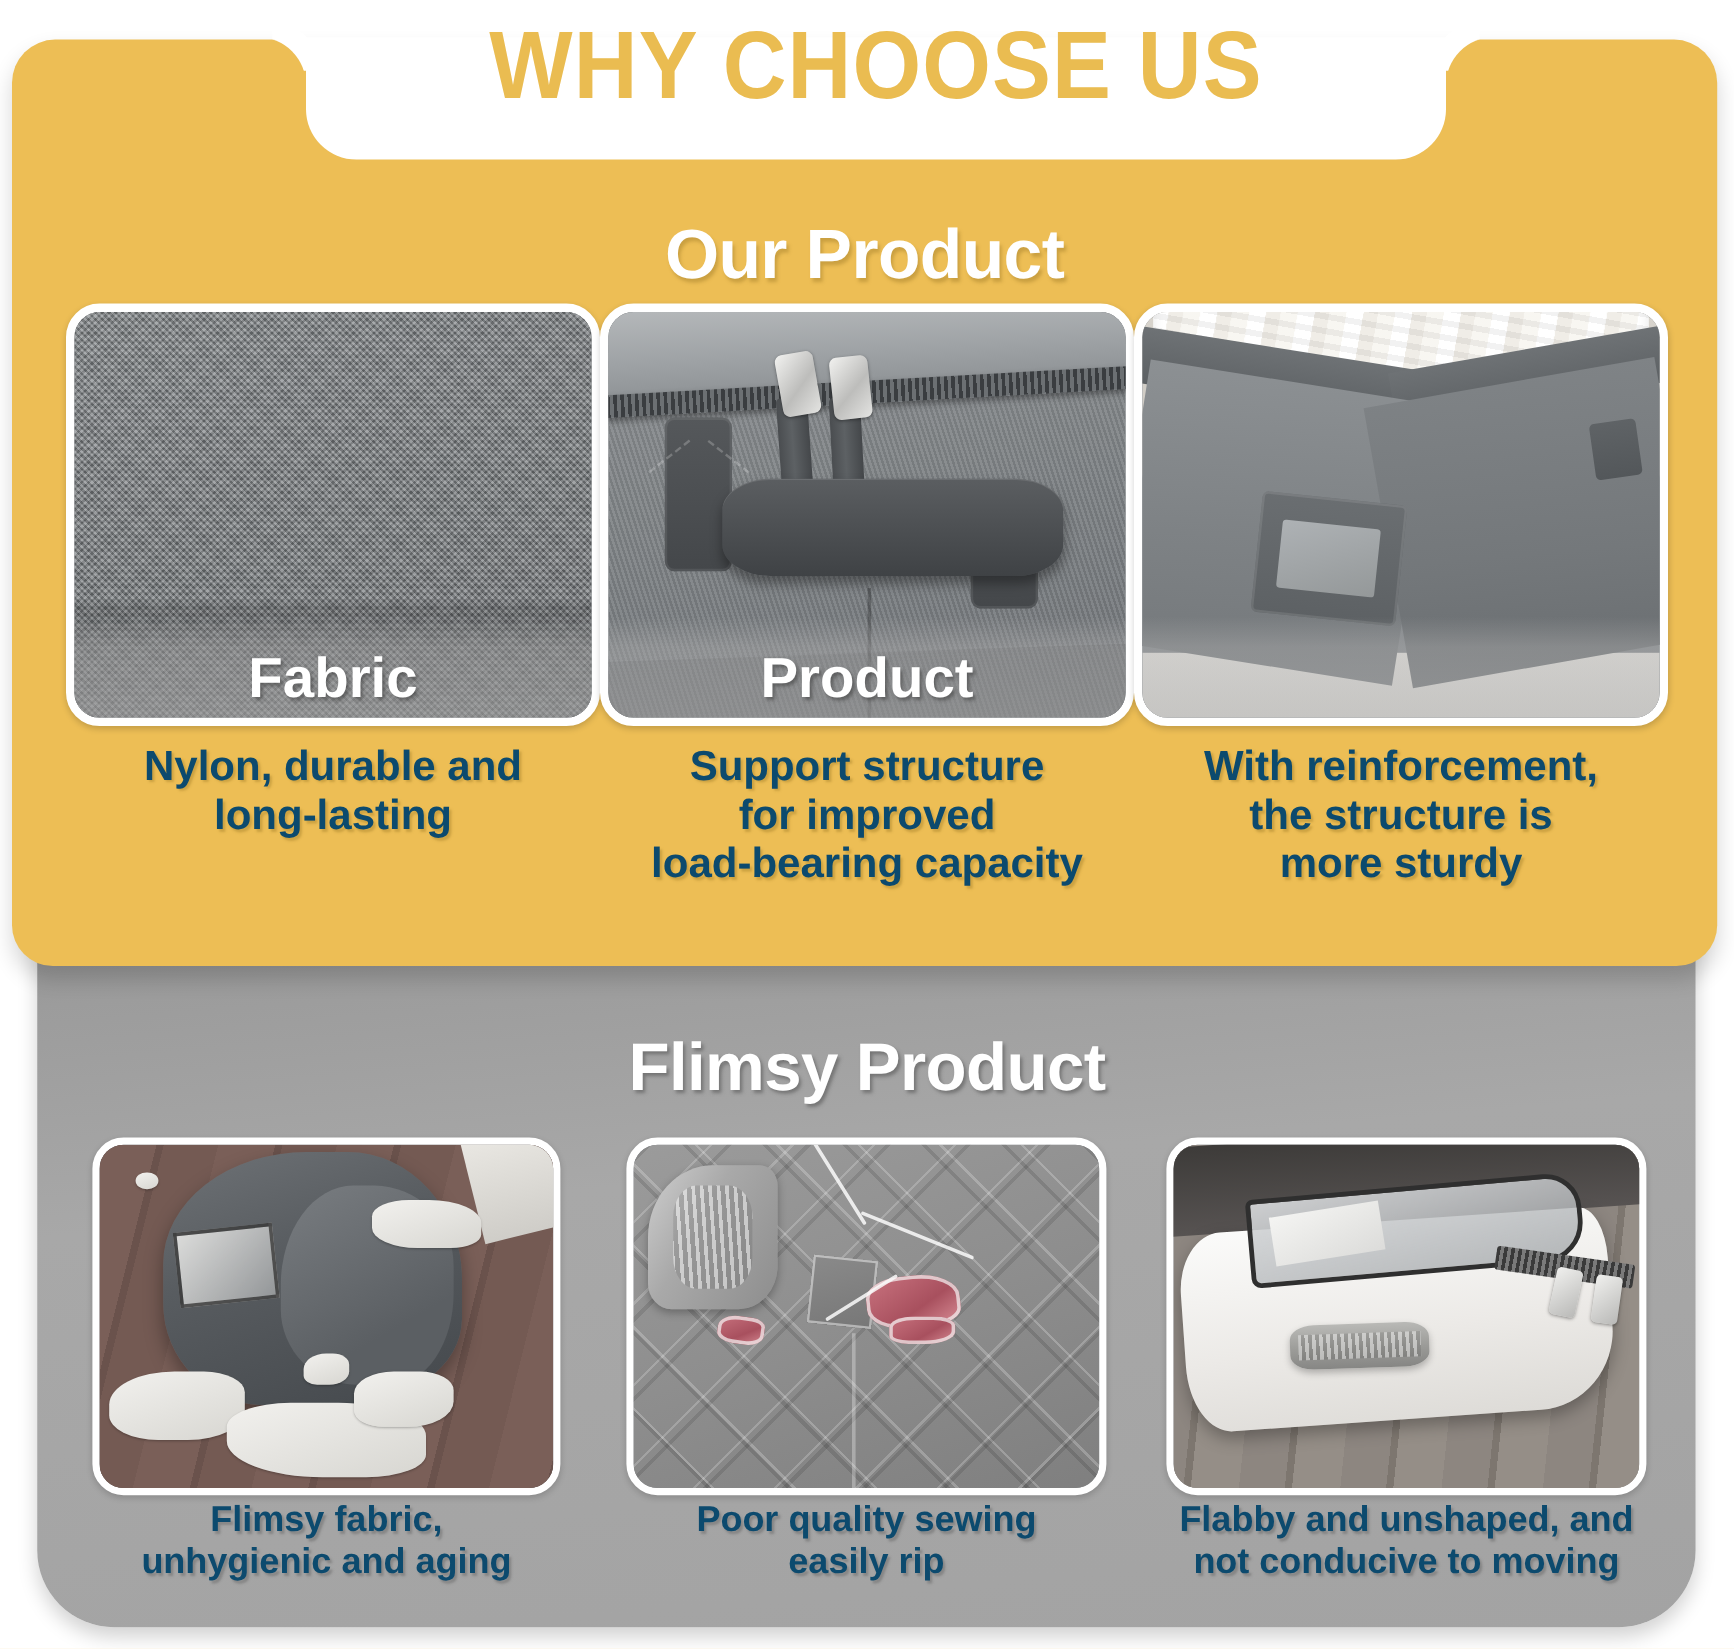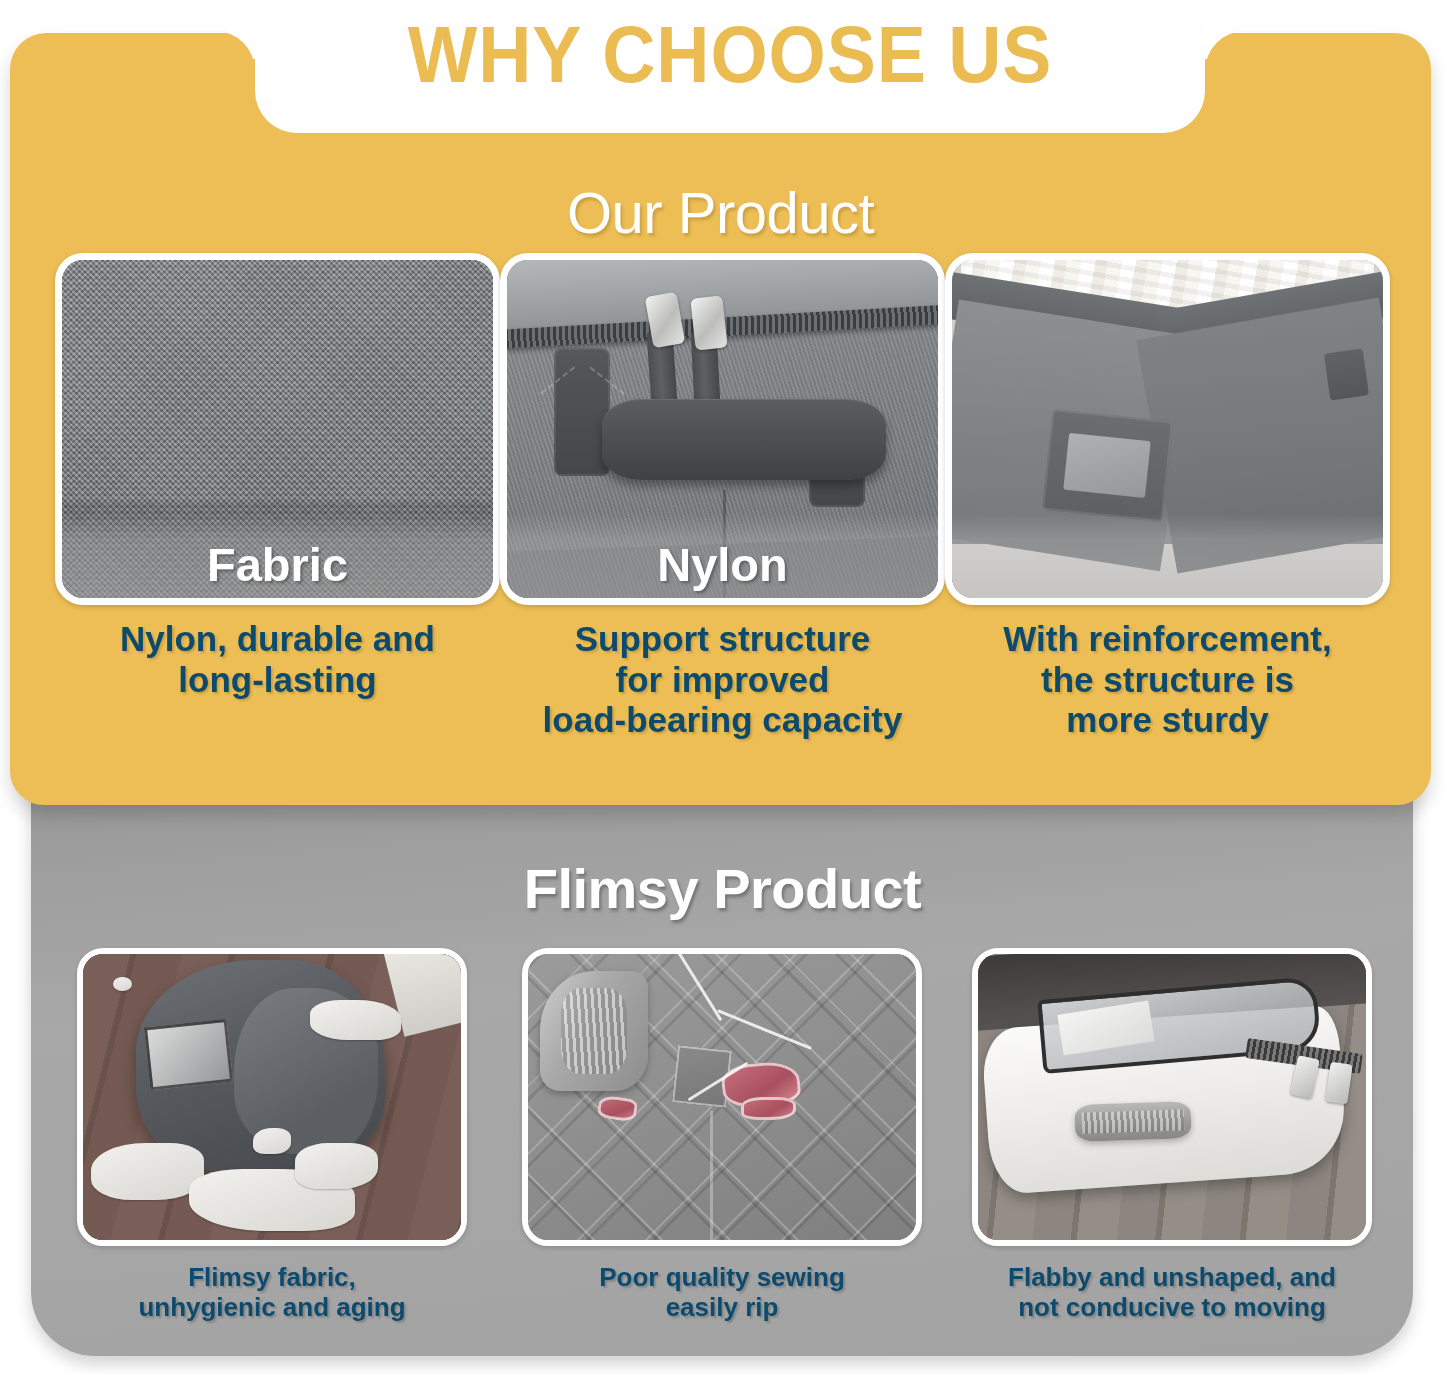--- a/index.html
+++ b/index.html
@@ -103,21 +103,21 @@
     white-space: nowrap;
   }
 
   .our-title {
     position: absolute;
     left: 0;
     right: 0;
     top: 146px;
     text-align: center;
     font-size: 58px;
-    font-weight: normal;
+    font-weight: bold;
     color: #ffffff;
     letter-spacing: -0.5px;
     text-shadow: 2px 3px 3px rgba(150,115,35,0.40);
   }
 
   
   .row {
     position: absolute;
     display: flex;
     justify-content: space-between;
@@ -181,22 +181,22 @@
     margin-top: 14px;
     text-align: center;
     font-size: 35px;
     font-weight: bold;
     line-height: 1.16;
     color: #0c4a6e;
     white-space: pre-line;
   }
   .row.top .caption    { text-shadow: 2px 2px 2px rgba(150,115,35,0.38); }
   .row.bottom .caption {
-    font-size: 26px;
-    margin-top: 16px;
+    font-size: 30px;
+    margin-top: 4px;
     text-shadow: 2px 2px 2px rgba(95,95,95,0.45);
   }
 
   
   
   
 
   
   .ph-fabric {
     background:
@@ -580,21 +580,21 @@
           <div class="pull b"></div>
           <div class="slider a"></div>
           <div class="slider b"></div>
           <div class="anchor l"></div>
           <div class="anchor r"></div>
           <div class="strap"></div>
           <div class="seam"></div>
           <div class="base"></div>
         </div>
         <div class="band"></div>
-        <div class="chip-label">Nylon</div>
+        <div class="chip-label">Product</div>
       </div>
       <div class="caption">Support structure
 for improved
 load-bearing capacity</div>
     </div>
 
     <div class="cell">
       <div class="frame">
         <div class="photo ph-support">
           <div class="floor"></div>

